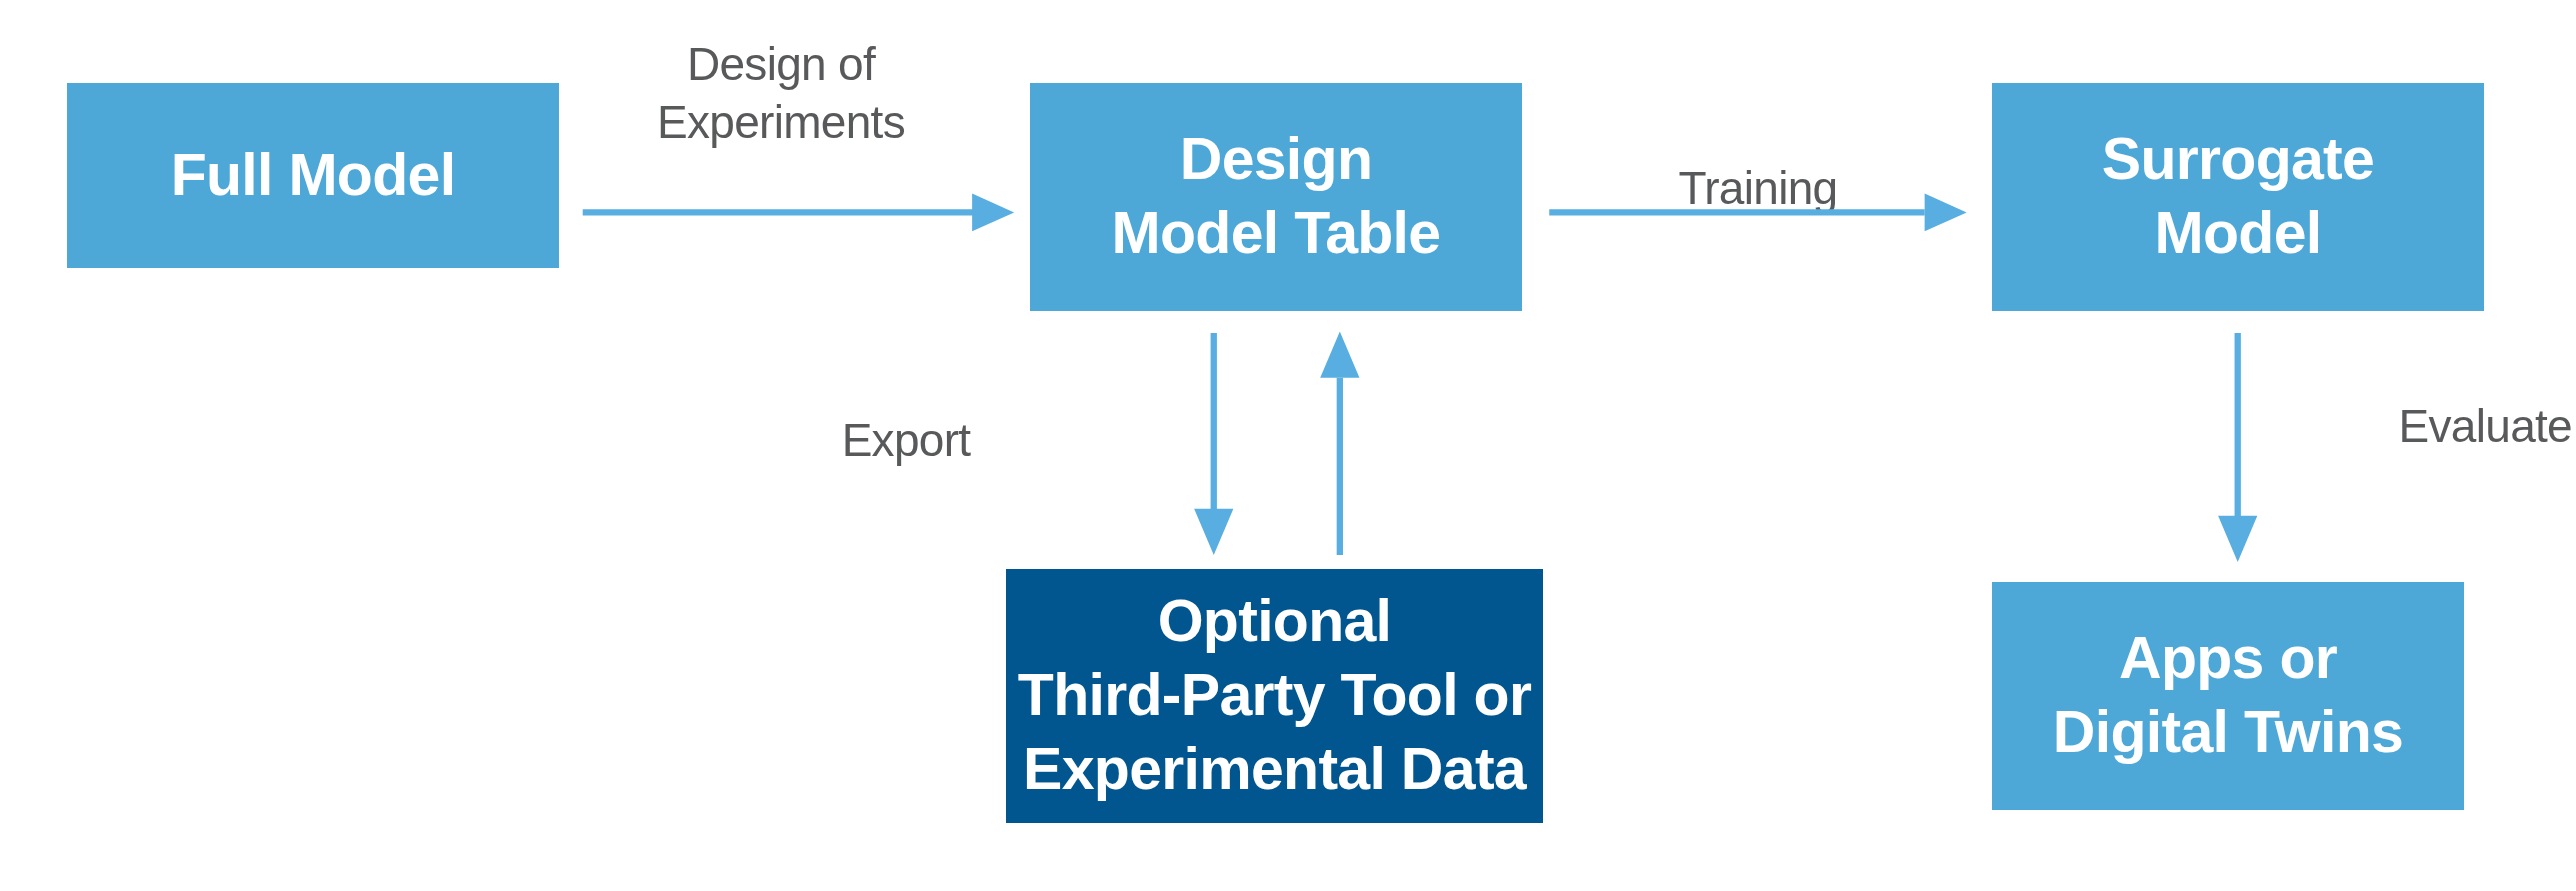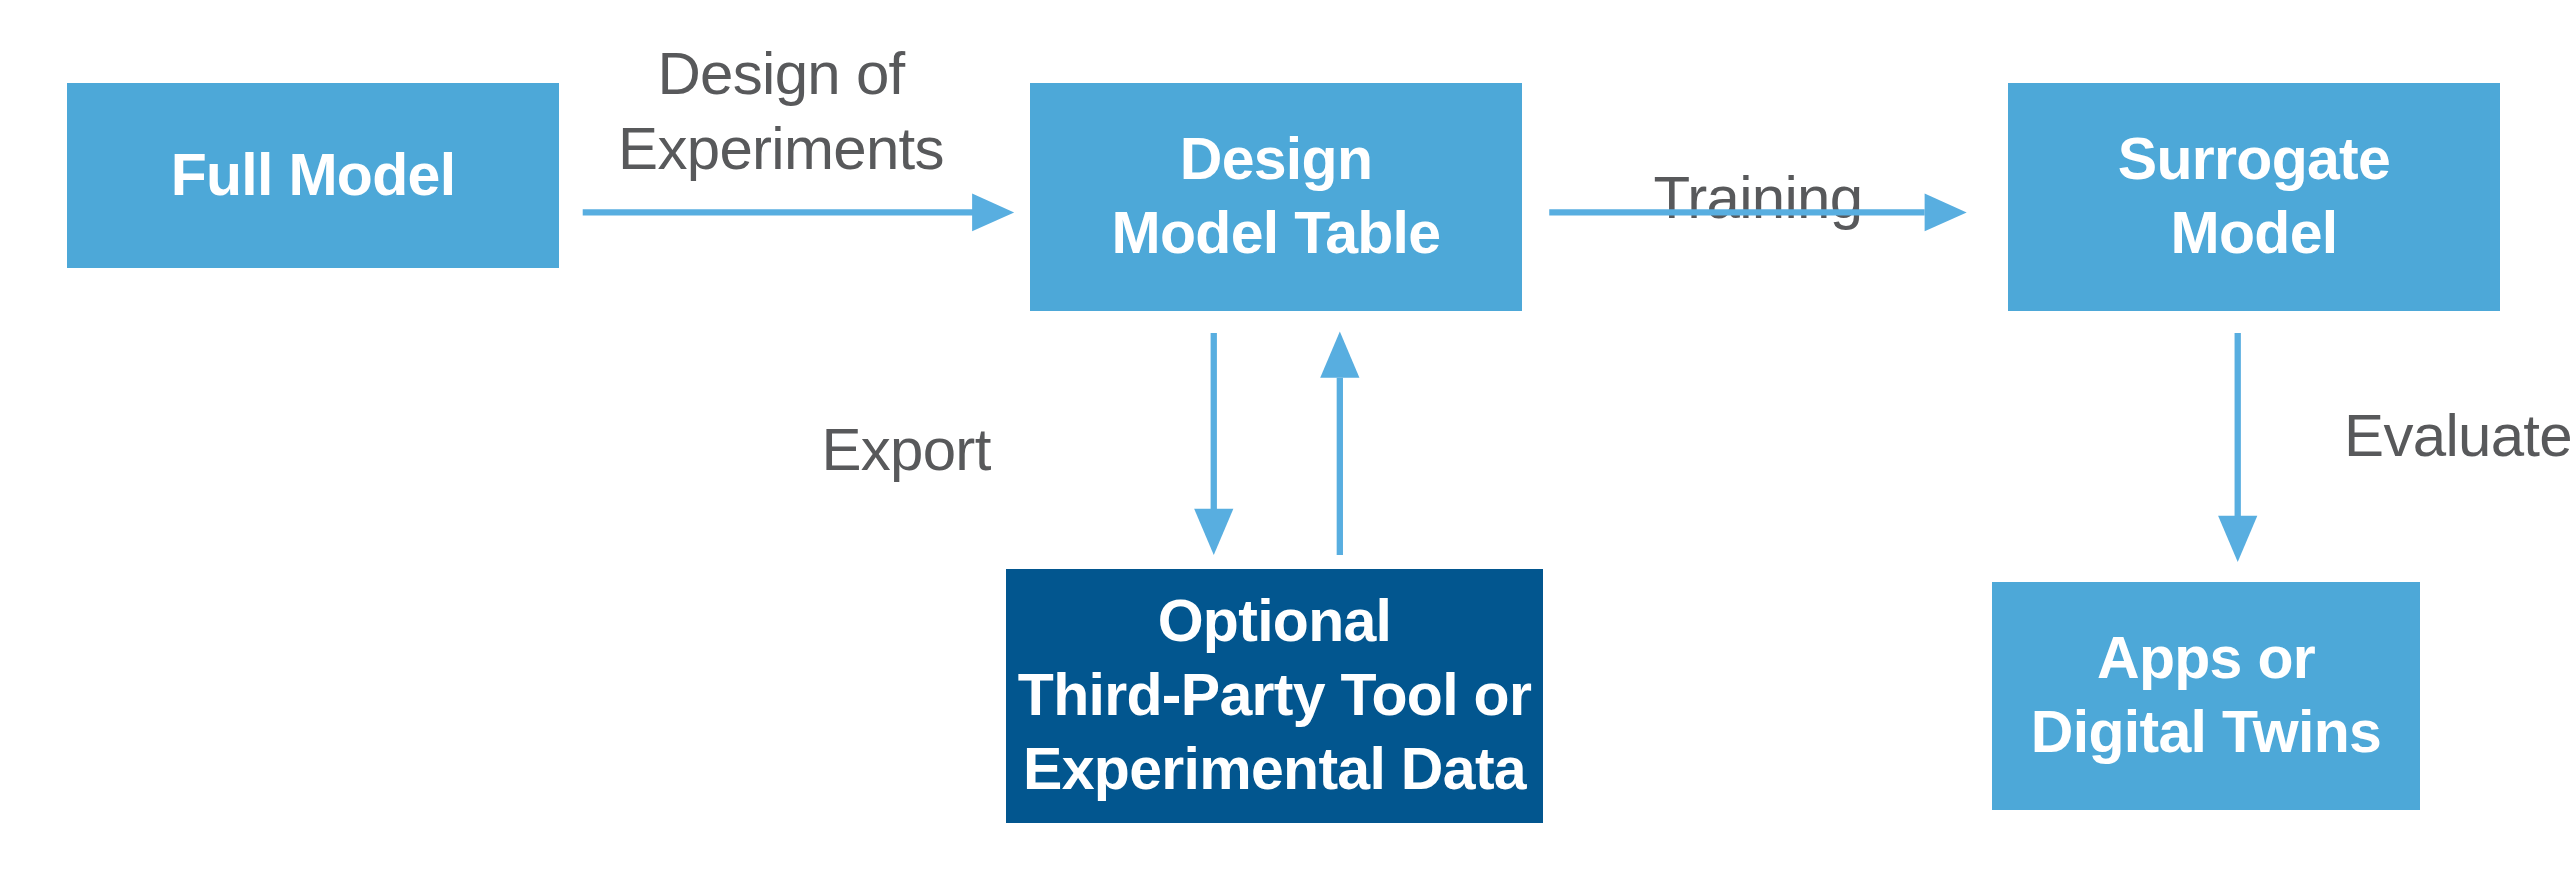--- a/index.html
+++ b/index.html
@@ -25,29 +25,29 @@
     background: var(--box-blue);
     color: var(--box-text);
     font-weight: 700;
     font-size: 59px;
     line-height: 1.25;
     letter-spacing: -0.7px;
     white-space: pre-line;
   }
   #box-full-model        { left:   67px; top: 83px; width: 492px; height: 185px; }
   #box-design-data-table { left: 1030px; top: 83px; width: 492px; height: 228px; }
-  #box-surrogate-model   { left: 1992px; top: 83px; width: 492px; height: 228px; margin-left: 16px; }
-  #box-apps              { left: 1992px; top: 582px; width: 428px; height: 228px; text-align: center; }
+  #box-surrogate-model   { left: 1992px; top: 83px; width: 492px; height: 228px; }
+  #box-apps              { left: 1992px; top: 582px; width: 472px; height: 228px; text-align: center; }
   #box-optional          { left: 1006px; top: 569px; width: 537px; height: 254px;
                            background: var(--box-dark-blue); }
   
   .arrow-label {
     position: absolute;
     color: var(--label-gray);
-    font-size: 60px;
+    font-size: 46px;
     line-height: 1.25;
     letter-spacing: -0.7px;
     white-space: pre-line;
   }
   #label-doe      { left:  536px; top:  36px; width: 490px; text-align: center; }
   #label-training { left: 1548px; top: 112px; width: 420px; text-align: center; margin-top: 48px; }
   #label-export   { left:  661px; top: 412px; width: 490px; text-align: center;  }
   #label-import   { left: 1382px; top: 412px; width: 490px; text-align: left;   }
   #label-evaluate { left: 2285px; top: 398px; width: 287px; text-align: right;   }
   

